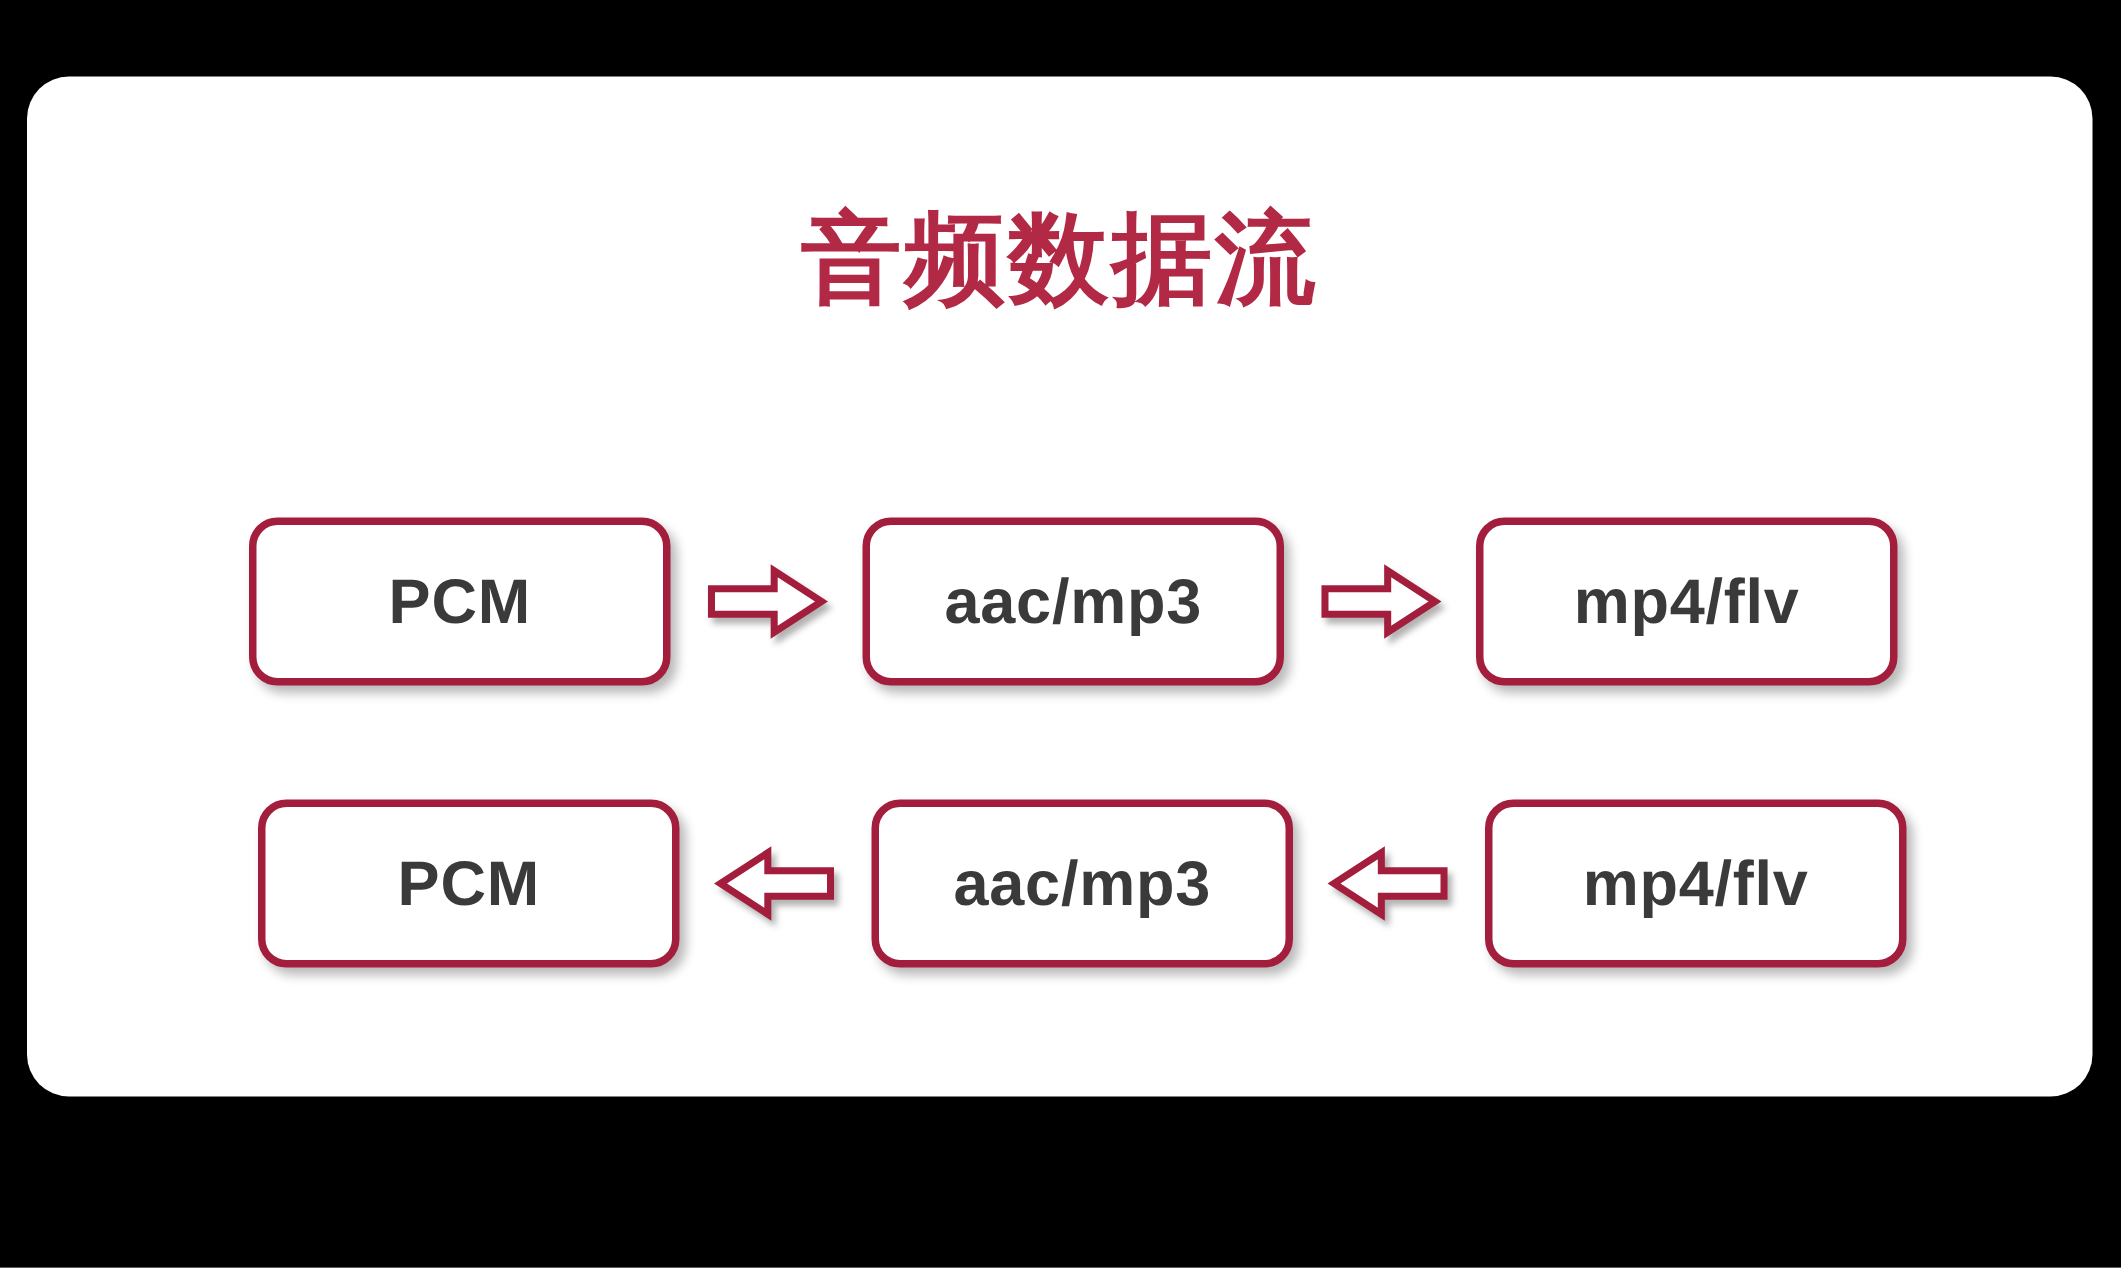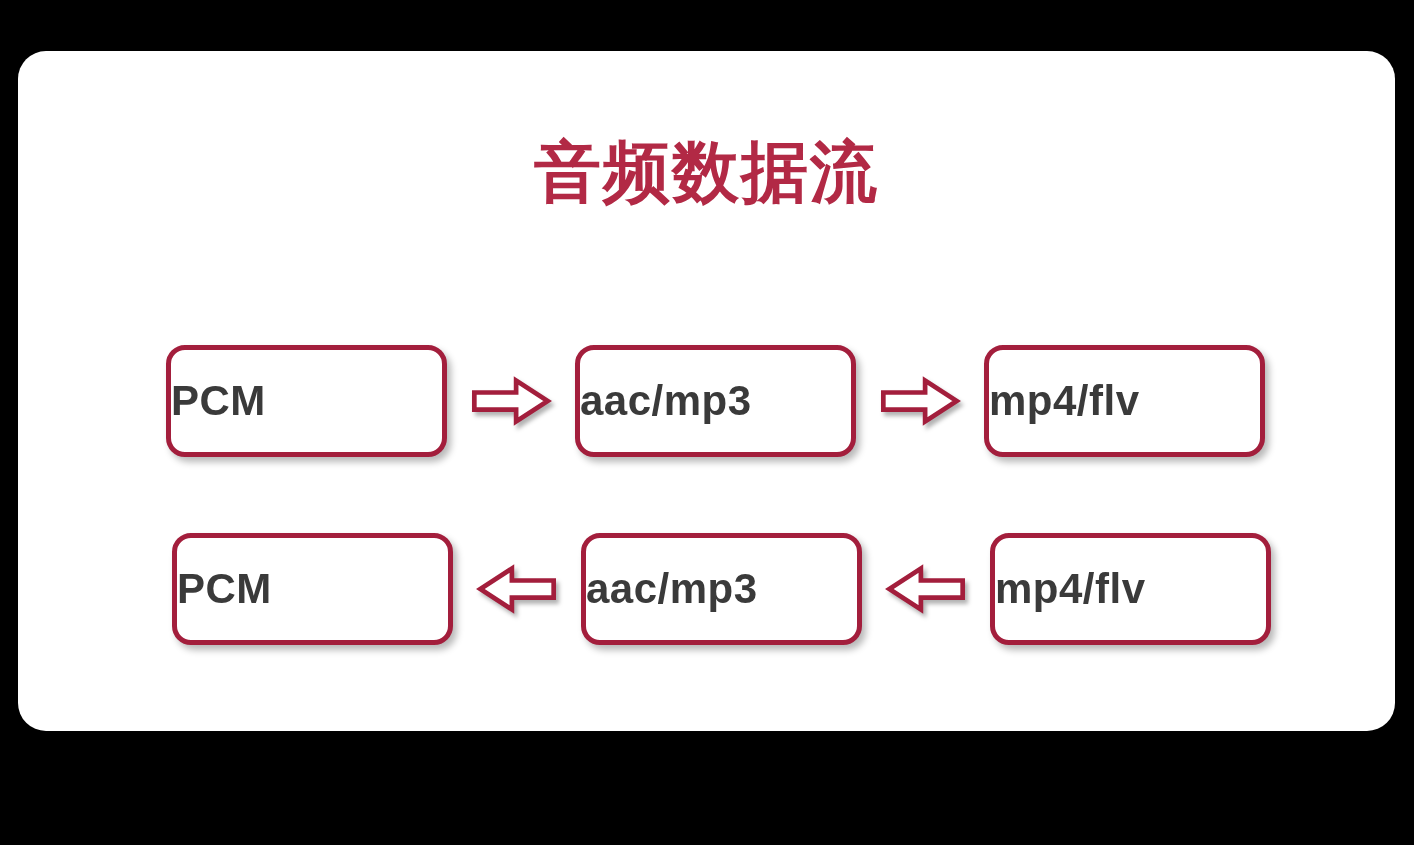--- a/index.html
+++ b/index.html
@@ -42,21 +42,21 @@
     gap:18px;
   }
   .flow-row.row-encode{left:148px;top:294px;}
   .flow-row.row-decode{left:154px;top:482px;}
 
   .node{
     width:281px;height:112px;
     background:#ffffff;
     border:5px solid var(--accent);
     border-radius:19px;
-    display:flex;align-items:center;justify-content:flex-start;
+    display:flex;align-items:center;justify-content:center;
     box-shadow:4px 5px 7px rgba(0,0,0,0.28);
     flex:none;
   }
   .node-label{
     font-size:42px;
     font-weight:bold;
     color:var(--node-text);
     letter-spacing:0.5px;
   }
   .arrow{

